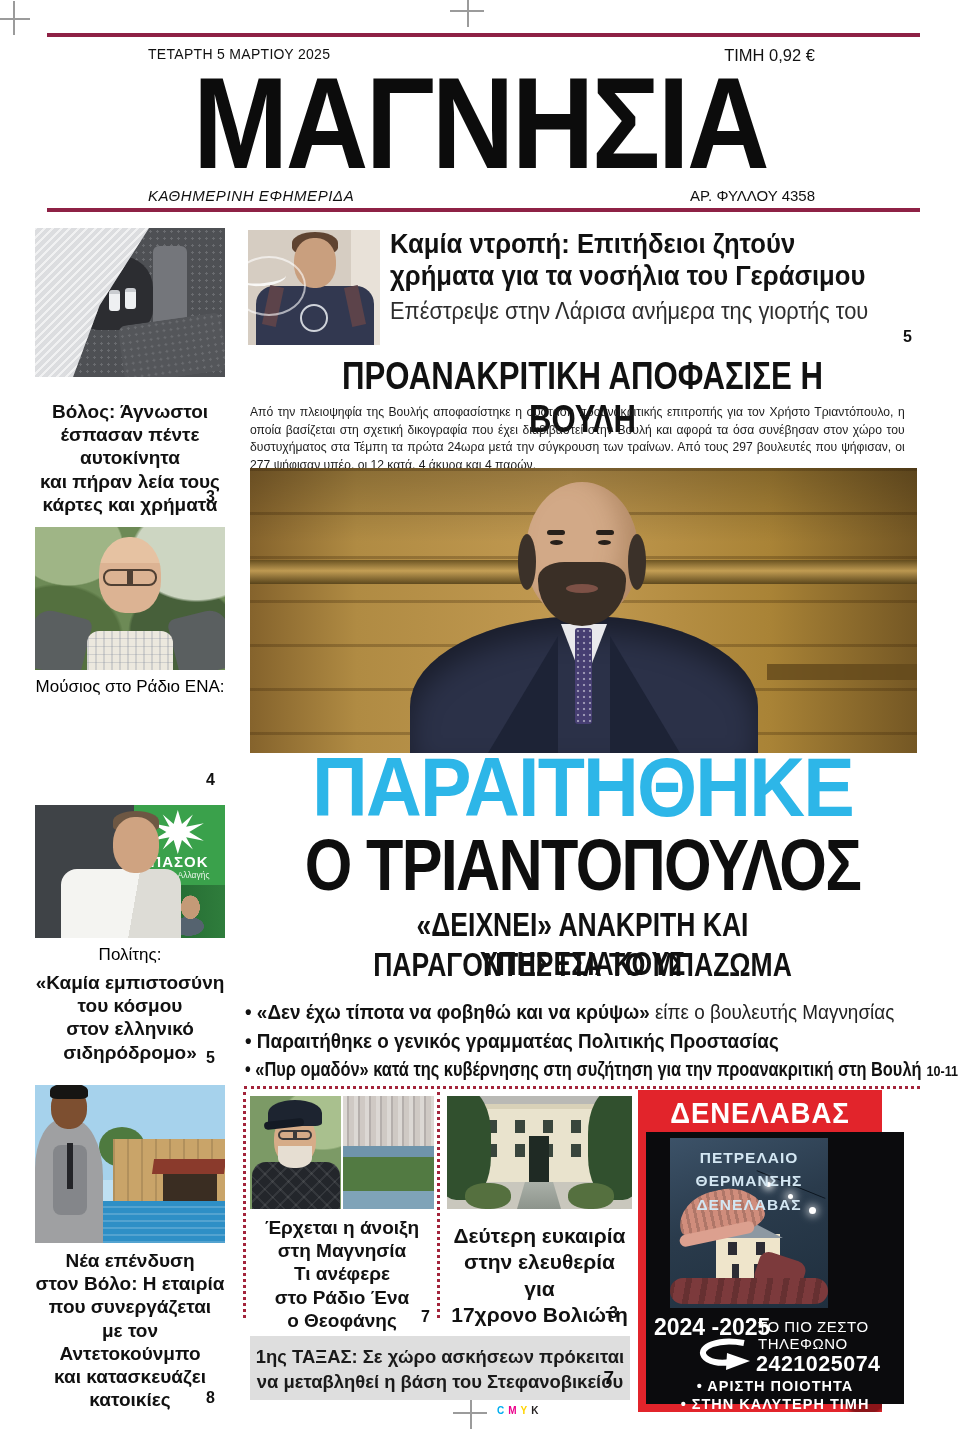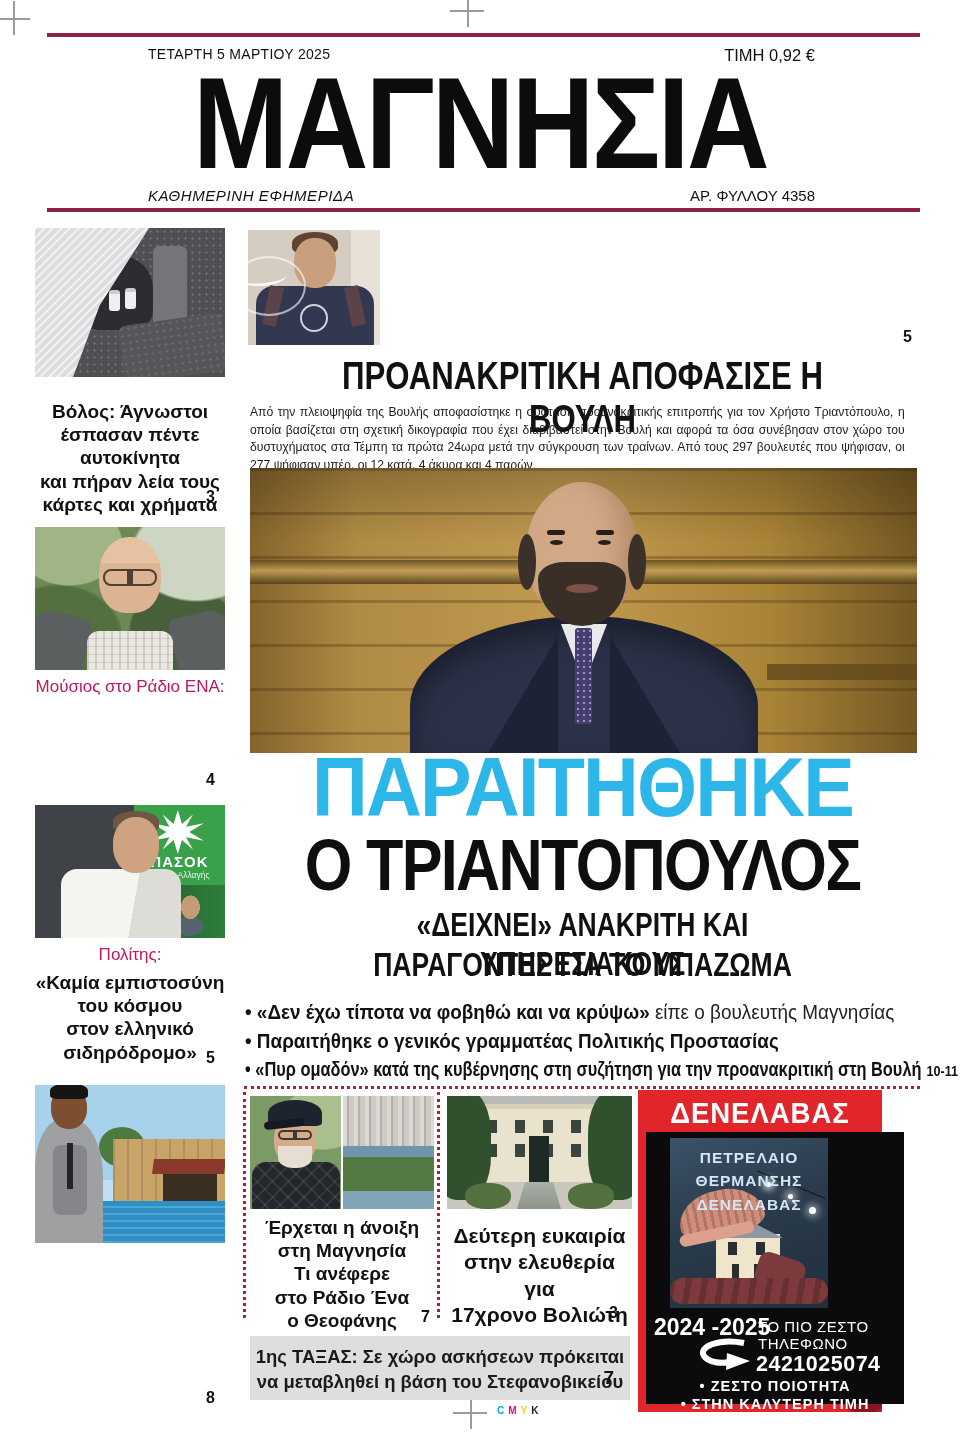--- a/index.html
+++ b/index.html
@@ -96,21 +96,21 @@
   .mb-row .strong { font-weight:bold; }
   .mb-row .normal { font-weight:normal; color:#222; }
   #mb-3 { font-size:19.5px; transform:scaleX(.84); }
   .mb-page { font-weight:bold; font-size:15px; margin-left:6px; }
 
   
   .s-item { position:absolute; left:35px; width:190px; }
   #s1 { top:228px; height:278px; } #s2 { top:527px; height:262px; }
   #s3 { top:805px; height:262px; } #s4 { top:1085px; height:322px; }
   .s-photo { position:relative; width:190px; overflow:hidden; }
-  .s-kicker { text-align:center; font-size:17px; margin-top:7px; color:#be185d; }
+  .s-kicker { text-align:center; font-size:17px; margin-top:7px; color:#000000; }
   .s-kicker:empty { display:none; margin:0; }
   .s-caption { text-align:center; font-size:19px; font-weight:bold; line-height:1.22; margin-top:6px; }
   #s1 .s-caption { margin-top:23px; }
   .s-page { position:absolute; right:10px; bottom:0; font-size:16px; font-weight:bold; }
 
   #s1-photo { height:149px;
     background:
       radial-gradient(circle, rgba(106,108,112,1) 1.2px, rgba(78,80,84,1) 1.4px) 0 0/7px 7px,
       #4a4a4c; }
   .c-glass { position:absolute; left:0; top:0; width:100%; height:100%;
@@ -286,20 +286,25 @@
   <div class="abs" id="ts-photo">
     <div class="ge-tee"></div>
     <div class="ge-strapl"></div>
     <div class="ge-strapr"></div>
     <div class="ge-smile"></div>
     <div class="ge-hair"></div>
     <div class="ge-head"></div>
     <div class="ge-wm"></div>
     <div class="ge-gull"></div>
   </div>
+  <div class="abs" id="ts-text">
+    <div class="preline" id="ts-head">Καμία ντροπή: Επιτήδειοι ζητούν
+χρήματα για τα νοσήλια του Γεράσιμου</div>
+    <div id="ts-sub">Επέστρεψε στην Λάρισα ανήμερα της γιορτής του</div>
+  </div>
   <div class="abs" id="ts-page">5</div>
 </div>
 
 <div class="abs" id="ps-kicker">ΠΡΟΑΝΑΚΡΙΤΙΚΗ ΑΠΟΦΑΣΙΣΕ Η ΒΟΥΛΗ</div>
 <div class="abs" id="ps-lead">Από την πλειοψηφία της Βουλής αποφασίστηκε η σύσταση προανακριτικής επιτροπής για τον Χρήστο Τριαντόπουλο, η οποία βασίζεται στη σχετική δικογραφία που έχει διαβιβαστεί στην Βουλή και αφορά τα όσα συνέβησαν στον χώρο του δυστυχήματος στα Τέμπη τα πρώτα 24ωρα μετά την σύγκρουση των τραίνων. Από τους 297 βουλευτές που ψήφισαν, οι 277 ψήφισαν υπέρ, οι 12 κατά, 4 άκυρα και 4 παρών.</div>
 
 <div class="abs" id="ps-photo">
   <div class="p-mold"></div>
   <div class="p-shelf"></div>
   <div class="p-suit"></div>
@@ -385,20 +390,26 @@
     <div class="g-awn"></div>
     <div class="g-inner"></div>
     <div class="g-pool"></div>
     <div class="g-suit"></div>
     <div class="g-vest"></div>
     <div class="g-tie"></div>
     <div class="g-head"></div>
     <div class="g-hair"></div>
   </div>
 
+  <div class="s-caption preline">Νέα επένδυση
+στον Βόλο: Η εταιρία
+που συνεργάζεται
+με τον Αντετοκούνμπο
+και κατασκευάζει
+κατοικίες</div>
   <div class="s-page">8</div>
 </div>
 
 <div class="dotted-h"></div>
 <div class="dotted-v" id="dv1"></div>
 <div class="dotted-v" id="dv2"></div>
 
 <div class="abs" id="b1">
   <div id="b1-photos">
     <div id="b1pa">
@@ -464,16 +475,16 @@
 ΔΕΝΕΛΑΒΑΣ</div>
     </div>
     <div id="ad-season">2024 -2025</div>
     <svg id="ad-arrow" width="58" height="34" viewBox="0 0 58 34">
       <path d="M50 5 C24 0 4 9 10 18 C14 24 26 26 36 24" stroke="#ffffff" stroke-width="6" fill="none"></path>
       <polygon points="33,15 56,23 32,32" fill="#ffffff"></polygon>
     </svg>
     <div id="ad-phone-label" class="preline">ΤΟ ΠΙΟ ΖΕΣΤΟ
 ΤΗΛΕΦΩΝΟ</div>
     <div id="ad-phone">2421025074</div>
-    <div class="ad-bullet" id="ad-b1">ΖΕΣΤΟ ΠΟΙΟΤΗΤΑ</div>
+    <div class="ad-bullet" id="ad-b1">ΑΡΙΣΤΗ ΠΟΙΟΤΗΤΑ</div>
     <div class="ad-bullet" id="ad-b2">ΣΤΗΝ ΚΑΛΥΤΕΡΗ ΤΙΜΗ</div>
   </div>
 </div>
 
 </body></html>

